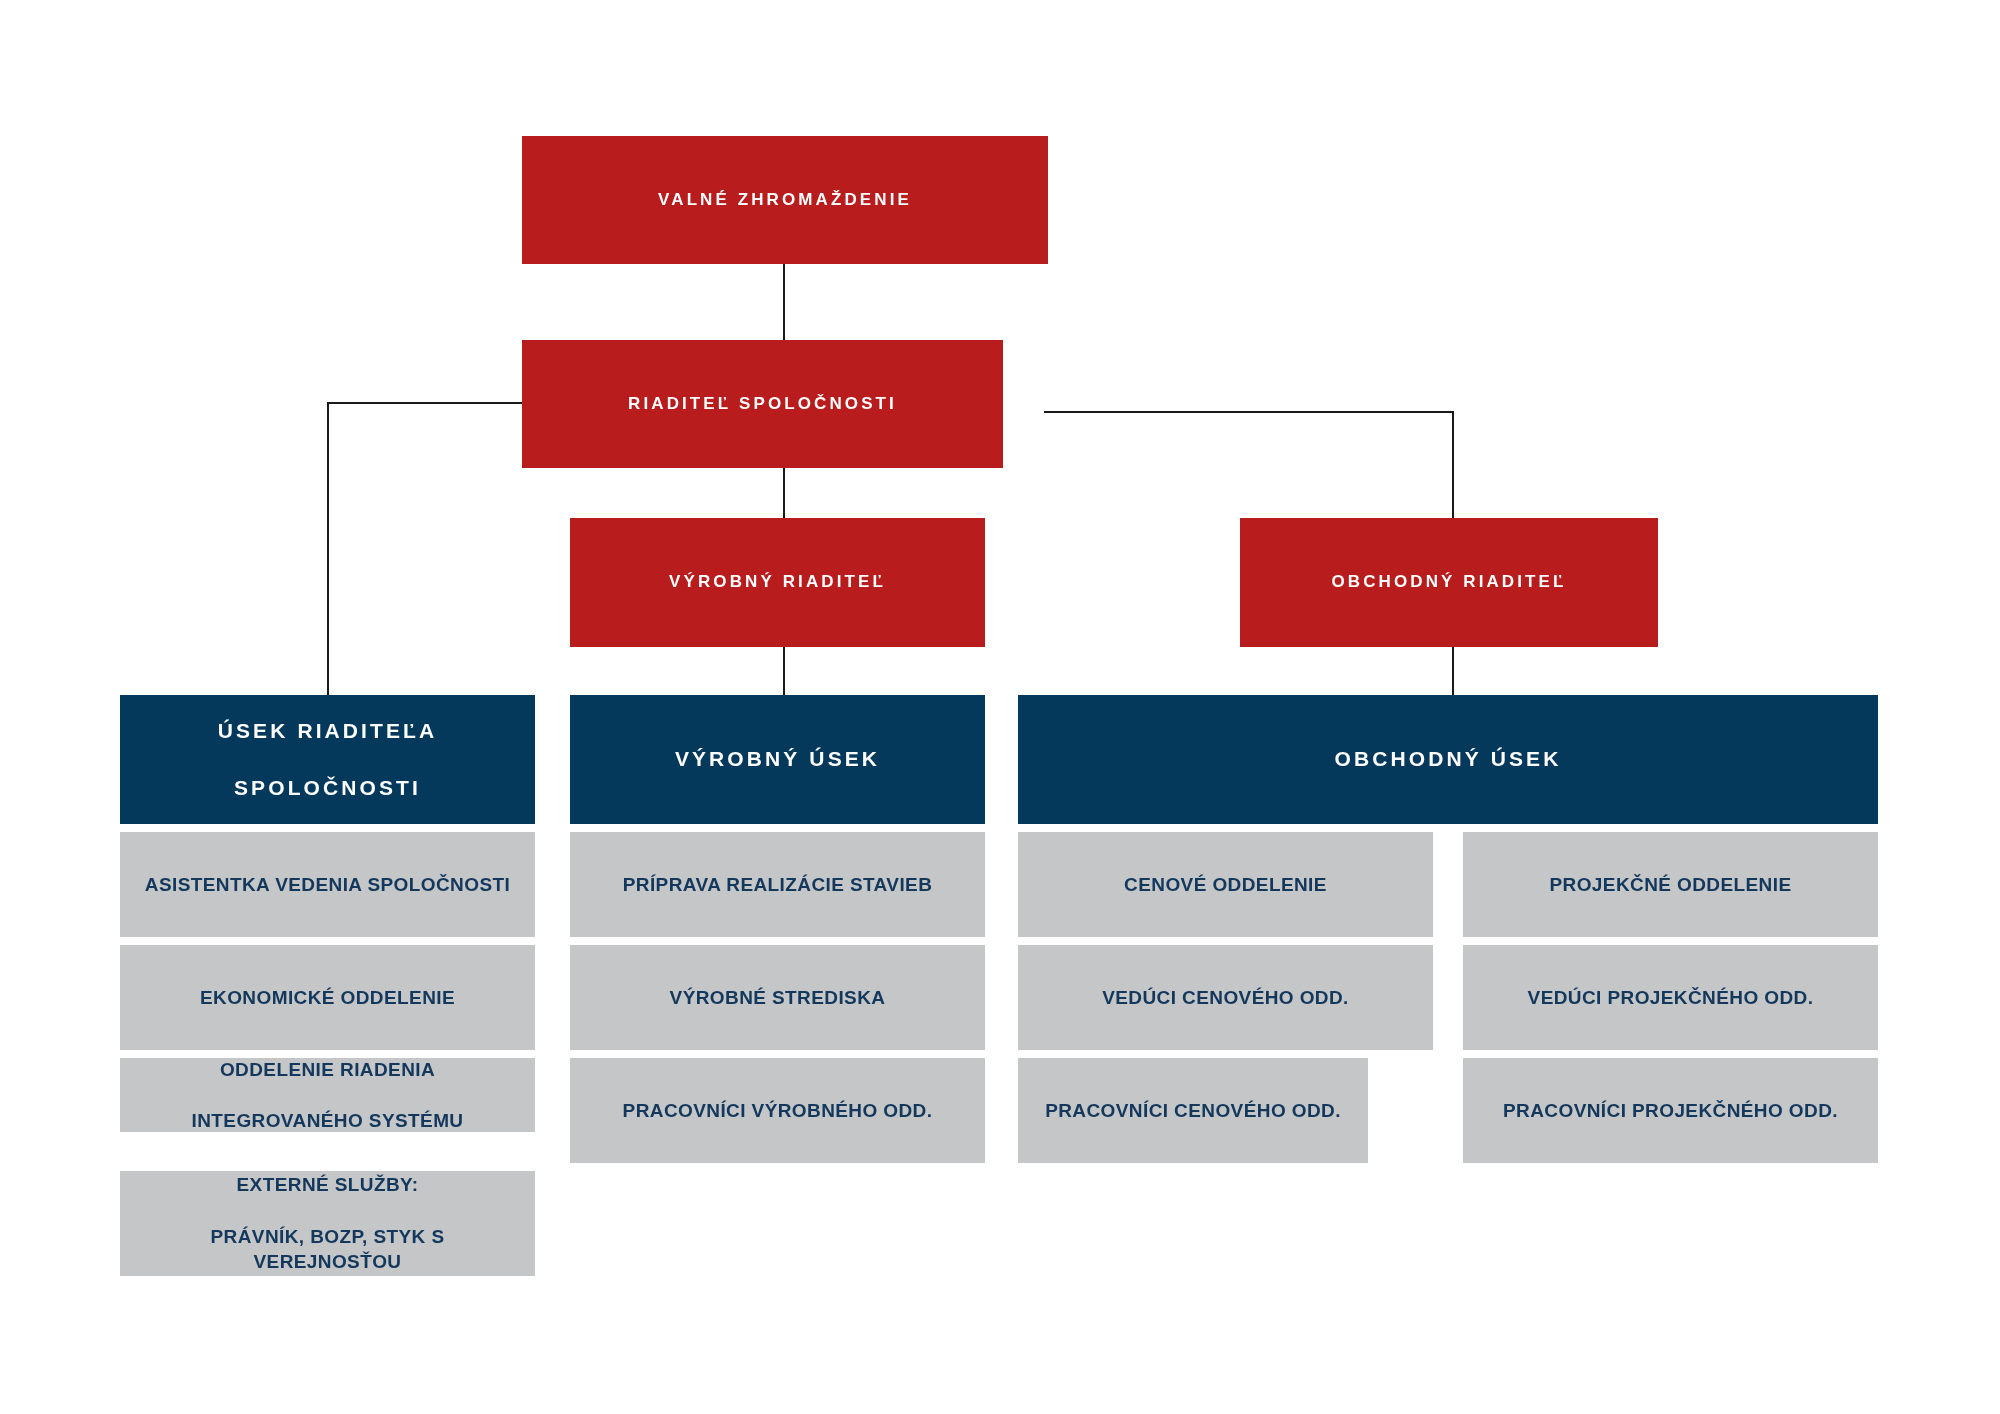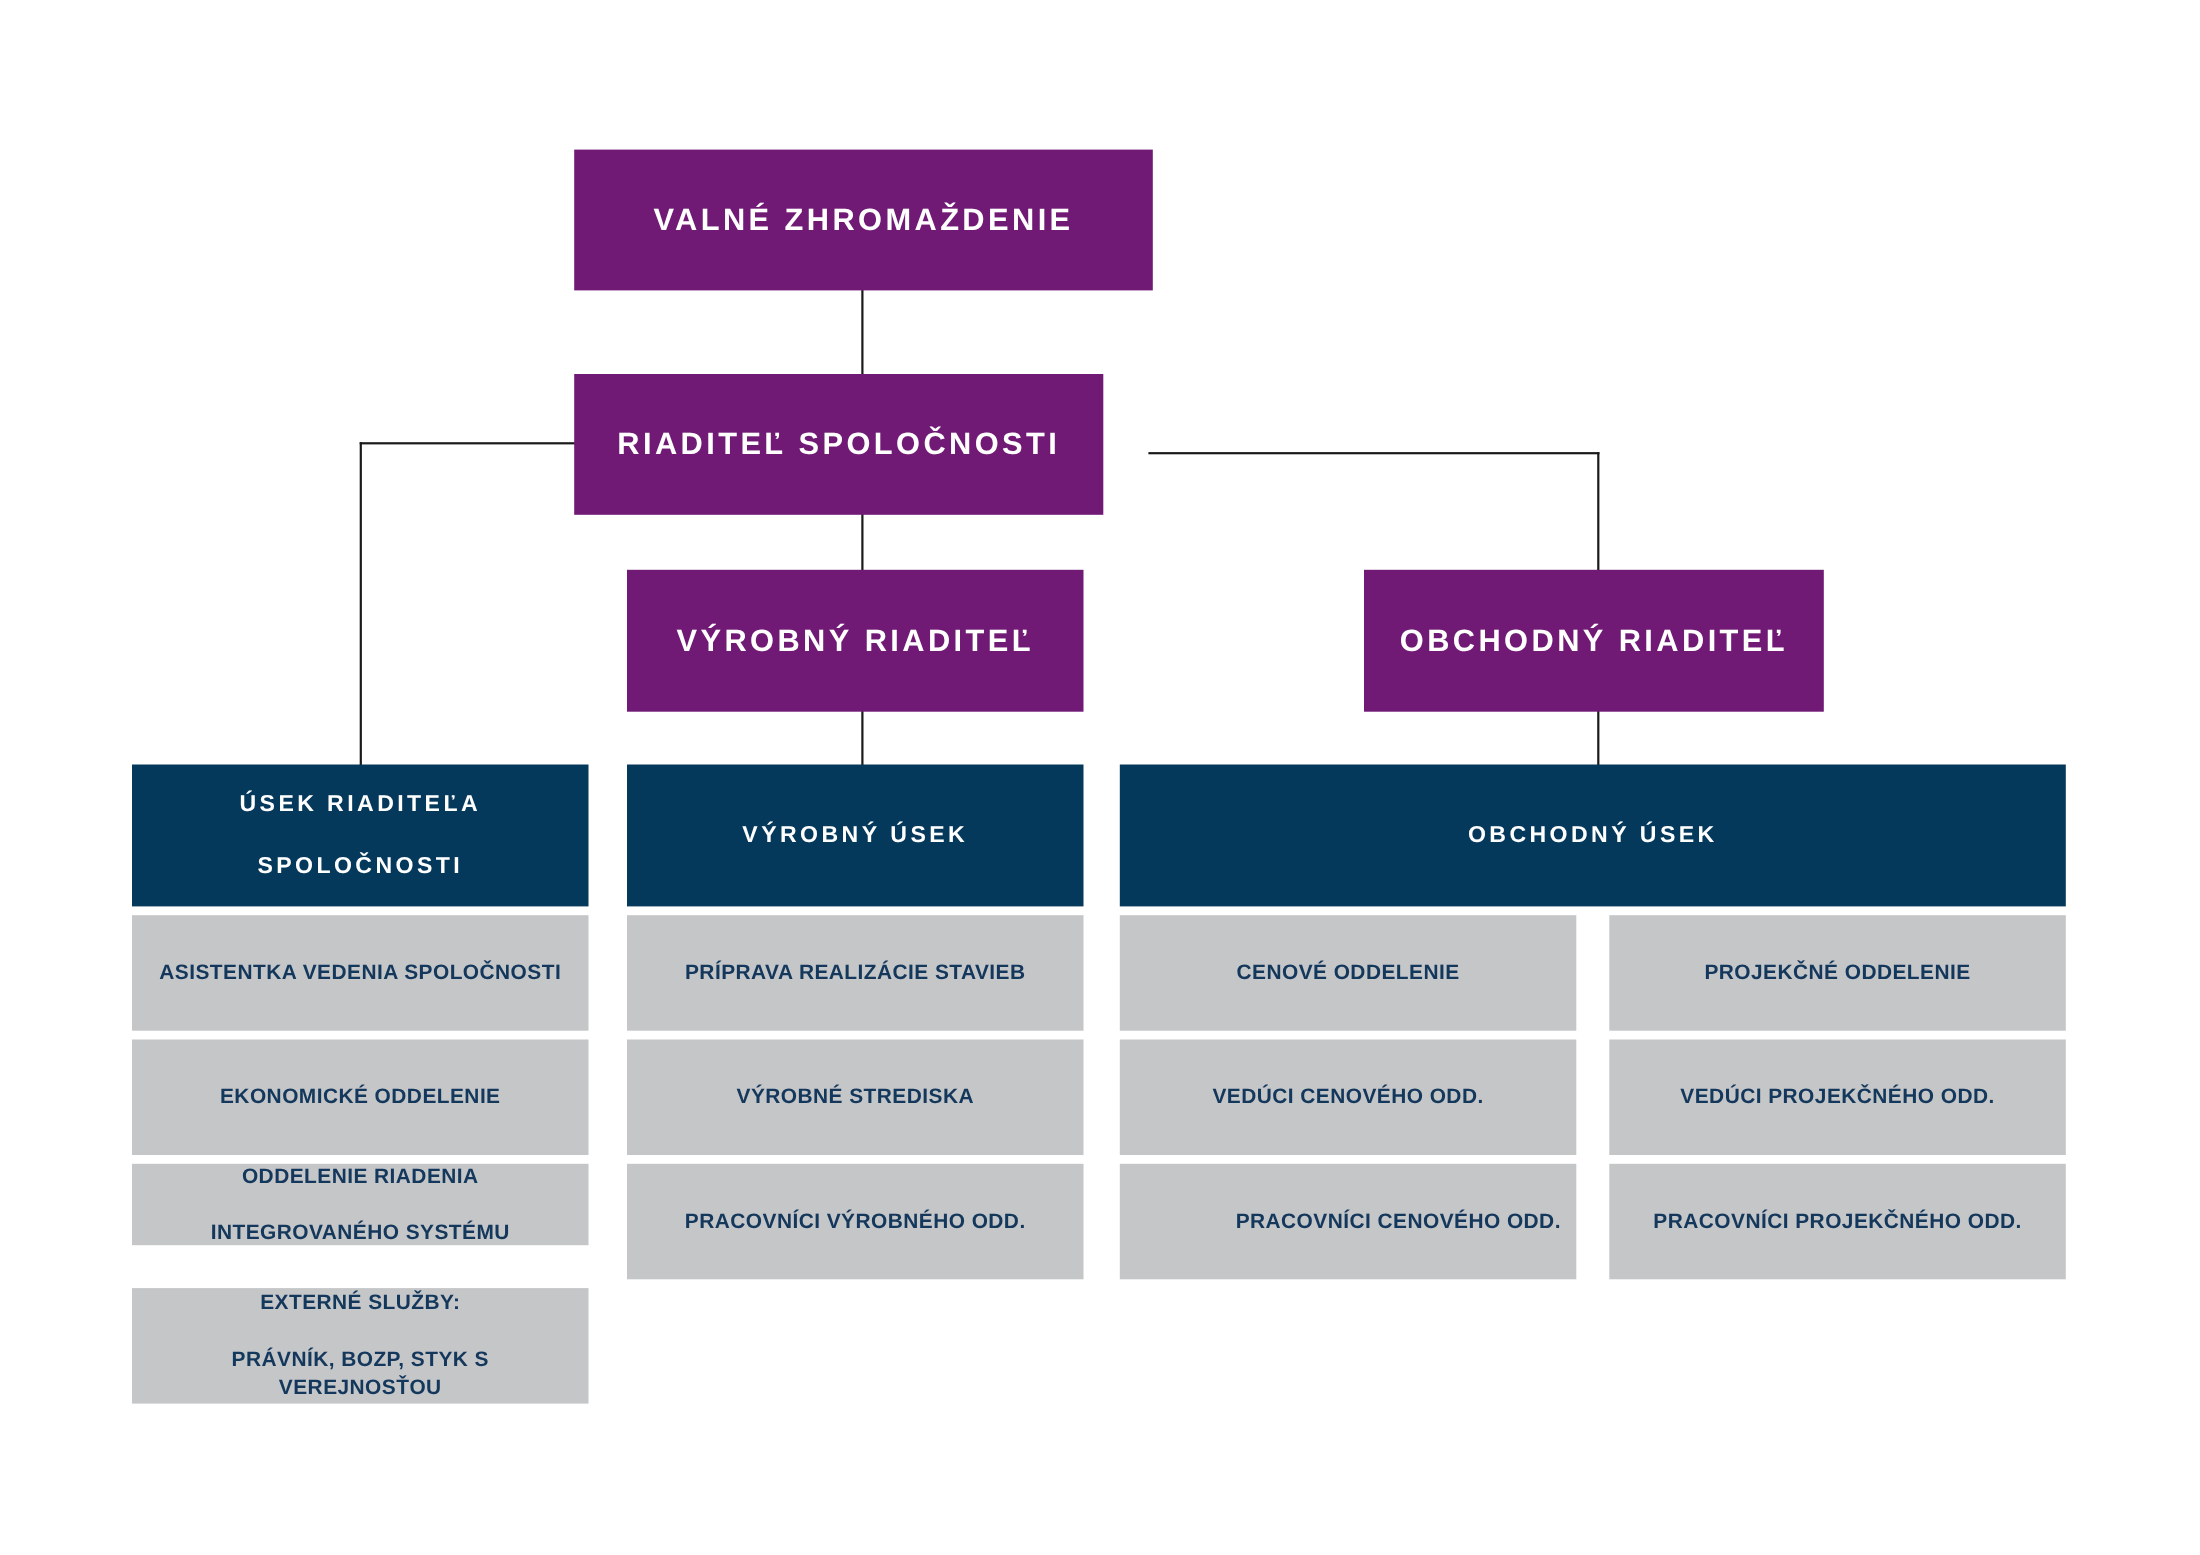--- a/index.html
+++ b/index.html
@@ -1,21 +1,21 @@
 <!DOCTYPE html>
 <html><head>
 <meta charset="utf-8">
 <style>
   html,body{margin:0;padding:0;background:#ffffff;}
   body{width:2000px;height:1414px;font-family:"Liberation Sans",sans-serif;overflow:hidden;}
   #chart{position:relative;width:2000px;height:1414px;background:#ffffff;}
 
   .node{position:absolute;box-sizing:border-box;display:flex;align-items:center;justify-content:center;text-align:center;line-height:1.35;}
 
-  .blue{background:#701a75;color:#ffffff;font-weight:bold;font-size:28px;letter-spacing:3.1px;justify-content:center;}
+  .blue{background:#b91c1c;color:#ffffff;font-weight:bold;font-size:17px;letter-spacing:3.1px;justify-content:center;}
   .navy{background:#05395c;color:#ffffff;font-weight:bold;font-size:21px;letter-spacing:3.1px;}
   .gray{background:#c4c6c8;color:#14375c;font-weight:bold;font-size:19px;letter-spacing:0.4px;}
 
   .node span{display:block;padding:0 14px;}
 
   .conn{position:absolute;background:#1a1a1a;}
   .v{width:2px;}
   .h{height:2px;}
 </style>
 </head>
@@ -86,21 +86,21 @@
   <div class="node gray" style="left:570px;top:1058px;width:415px;height:105px;">
     <span>PRACOVNÍCI VÝROBNÉHO ODD.</span>
   </div>
 
   <div class="node gray" style="left:1018px;top:832px;width:415px;height:105px;">
     <span>CENOVÉ ODDELENIE</span>
   </div>
   <div class="node gray" style="left:1018px;top:945px;width:415px;height:105px;">
     <span>VEDÚCI CENOVÉHO ODD.</span>
   </div>
-  <div class="node gray" style="left:1018px;top:1058px;width:415px;height:105px;justify-content:flex-end;">
+  <div class="node gray" style="left:1018px;top:1058px;width:350px;height:105px;">
     <span>PRACOVNÍCI CENOVÉHO ODD.</span>
   </div>
 
   <div class="node gray" style="left:1463px;top:832px;width:415px;height:105px;">
     <span>PROJEKČNÉ ODDELENIE</span>
   </div>
   <div class="node gray" style="left:1463px;top:945px;width:415px;height:105px;">
     <span>VEDÚCI PROJEKČNÉHO ODD.</span>
   </div>
   <div class="node gray" style="left:1463px;top:1058px;width:415px;height:105px;">

